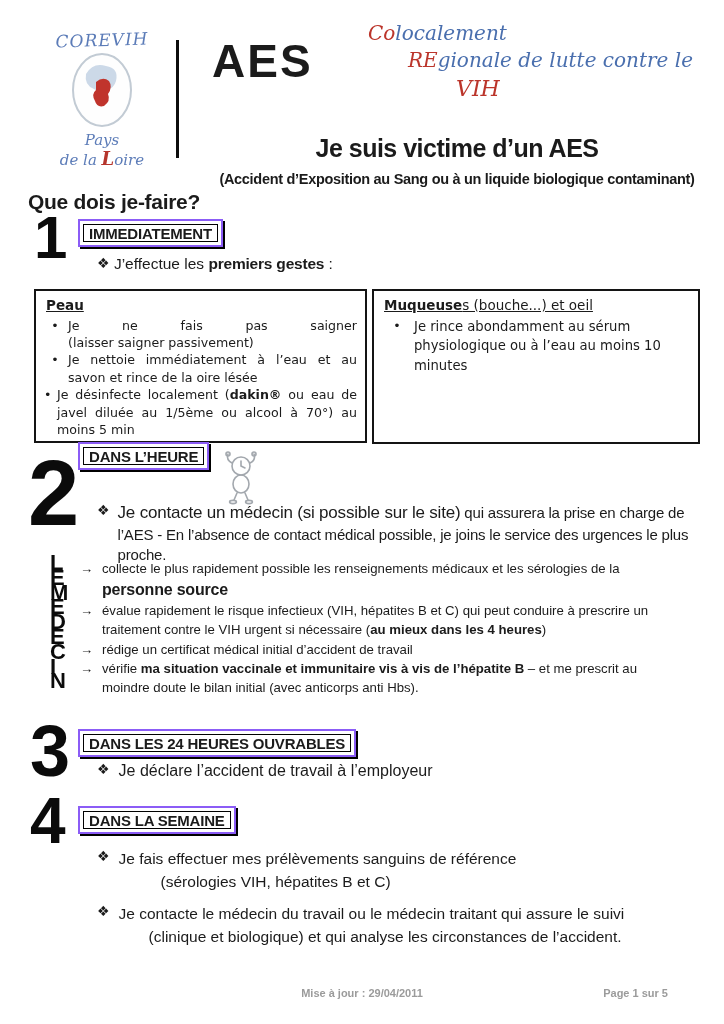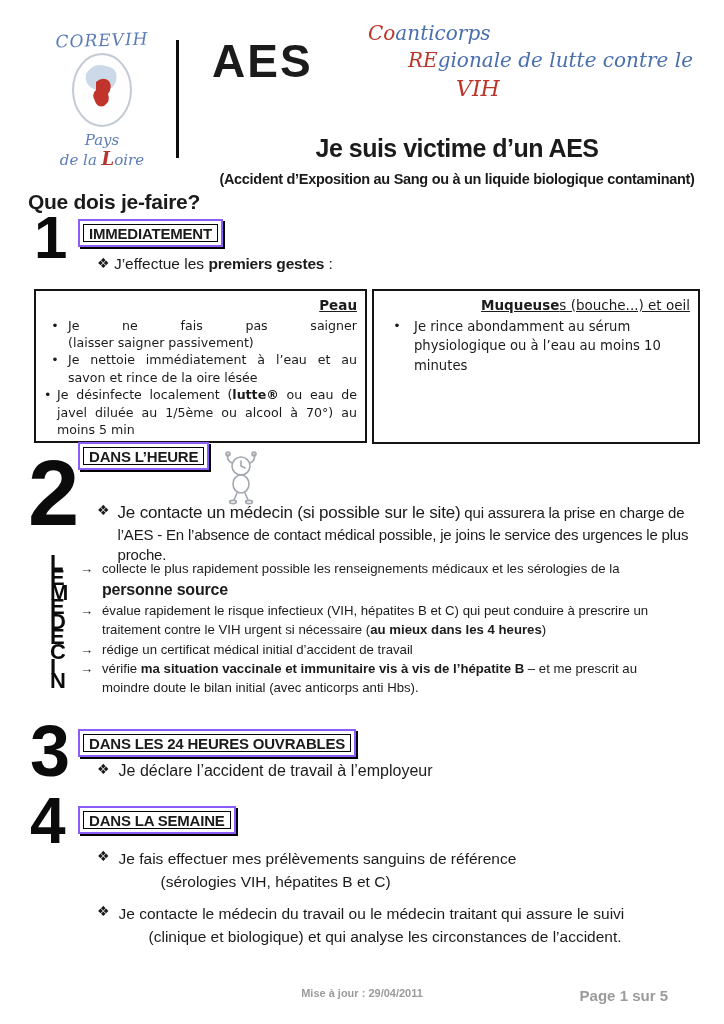--- a/index.html
+++ b/index.html
@@ -48,21 +48,21 @@
   
   .dia { font-size:14px; position:relative; top:-1px; }
   .intro { position:absolute; left:97px; top:255px; font-size:15.5px; }
   .intro b { letter-spacing:-0.2px; }
   
   .infobox { position:absolute; border:2px solid #141414; background:#fff;
              font-family:"DejaVu Sans", sans-serif; font-size:12.6px; line-height:1.38;
              padding:5px 8px 6px 6px; }
   .peau-box { left:34px; top:289px; width:315px; height:139px; }
   .muq-box  { left:372px; top:289px; width:310px; height:140px; }
-  .ibtitle { font-size:13.5px; text-decoration:underline; margin-left:4px; margin-bottom:2px;text-align:right; }
+  .ibtitle { font-size:13.5px; text-decoration:underline; margin-left:4px; margin-bottom:2px; }
   .ibtitle b { font-size:13.5px; }
   .librow { display:flex; }
   .librow .dot { width:26px; text-align:center; flex:0 0 26px; }
   .librow .dot3 { width:13px; text-align:left; flex:0 0 13px; padding-left:2px; }
   .librow .txt { flex:1; text-align:justify; }
   .justall { text-align:justify; -moz-text-align-last:justify; text-align-last:justify; }
   .muq-box .librow .dot { flex:0 0 34px; width:34px; }
   .muq-box .librow .txt { text-align:left; font-size:13.2px; line-height:1.5; padding-right:26px; }
   
   .mascot { position:absolute; left:222px; top:450px; }
@@ -82,21 +82,21 @@
   .refnote .dots { letter-spacing:1px; }
   
   .s3bullet { position:absolute; left:97px; top:762px; font-size:16px; display:flex; gap:9px; }
   .s4b1 { position:absolute; left:97px; top:847px; font-size:15.5px; line-height:1.5; display:flex; gap:9px; }
   .s4b2 { position:absolute; left:97px; top:902px; font-size:15.5px; line-height:1.5; display:flex; gap:9px; }
   .sub-l2a { padding-left:42px; }
   .sub-l2b { padding-left:30px; }
   
   .footer-updated { position:absolute; left:0; right:0; top:987px; text-align:center;
                     font-size:11px; font-weight:bold; color:#9b9b9b; }
-  .footer-page { position:absolute; right:56px; top:987px; font-size:15px; font-weight:bold; color:#9b9b9b; }
+  .footer-page { position:absolute; right:56px; top:987px; font-size:11px; font-weight:bold; color:#9b9b9b; }
 </style>
 </head>
 <body>
 
 <div class="page">
 
   <div class="logo">
     <div class="hand logo-title">COREVIH</div>
     <div class="logo-map">
       <svg width="62" height="76" viewBox="0 0 62 76">
@@ -109,21 +109,21 @@
       <div>Pays</div>
       <div><span>de la </span><span class="redL">L</span><span>oire</span></div>
     </div>
   </div>
 
   <div class="divider"></div>
 
   <div class="aes-title">AES</div>
 
   <div class="handwritten hand">
-    <div class="hw1"><span class="hw-red">Co</span><span class="hw-blue">anticorps</span></div>
+    <div class="hw1"><span class="hw-red">Co</span><span class="hw-blue">localement</span></div>
     <div class="hw2"><span class="hw-red">RE</span><span class="hw-blue">gionale de lutte contre le</span></div>
     <div class="hw3"><span class="hw-red">VIH</span></div>
   </div>
 
   <div class="main-title">Je suis victime d’un AES</div>
   <div class="main-subtitle">(Accident d’Exposition au Sang ou à un liquide biologique contaminant)</div>
   <div class="question">Que dois je-faire?</div>
 
   <div class="step-num n1">1</div>
   <div class="boxlabel l1">IMMEDIATEMENT</div>
@@ -140,21 +140,21 @@
         <span class="justall" style="display:block;">Je ne fais pas saigner</span>
         <span style="display:block;">(laisser saigner passivement)</span>
       </span>
     </div>
     <div class="librow">
       <span class="dot">•</span>
       <span class="txt">Je nettoie immédiatement à l’eau et au savon et rince de la oire lésée</span>
     </div>
     <div class="librow">
       <span class="dot3">•</span>
-      <span class="txt"><span>Je désinfecte localement (</span><b>lutte®</b><span> ou eau de javel diluée au 1/5ème ou alcool à 70°) au moins 5 min</span></span>
+      <span class="txt"><span>Je désinfecte localement (</span><b>dakin®</b><span> ou eau de javel diluée au 1/5ème ou alcool à 70°) au moins 5 min</span></span>
     </div>
   </div>
 
   <div class="infobox muq-box">
     <div class="ibtitle"><b>Muqueuse</b><span>s (bouche...) et oeil</span></div>
     <div class="librow">
       <span class="dot">•</span>
       <span class="txt">Je rince abondamment au sérum physiologique ou à l’eau au moins 10 minutes</span>
     </div>
   </div>

